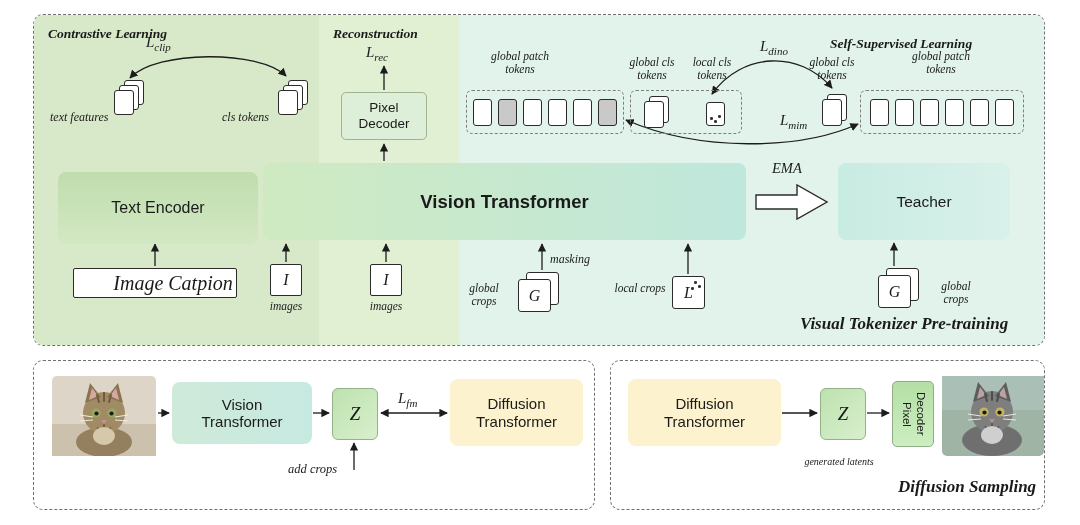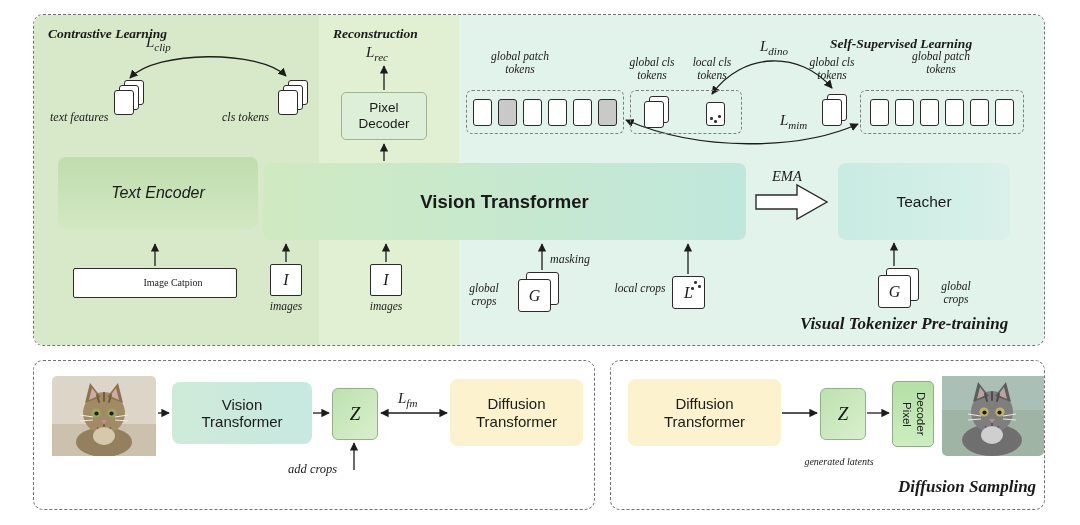--- a/index.html
+++ b/index.html
@@ -13,21 +13,21 @@
   .bg-contrastive{background:#d8e9c9;}
   .bg-recon{background:#e1efd3;}
   .bg-ssl{background:#e1f3eb;}
   #overlay{position:absolute;left:0;top:0;z-index:3;pointer-events:none;}
   .node{position:absolute;display:flex;align-items:center;justify-content:center;text-align:center;border-radius:8px;z-index:5;line-height:1.15;}
   .te{background:linear-gradient(180deg,#c0ddae,#d2e8c2);font-size:16px;}
   .vt-main{background:linear-gradient(90deg,#cfeac1,#bfe7dc);font-weight:bold;font-size:18.5px;}
   .teacher{background:linear-gradient(90deg,#c8ebe2,#d9f1ea);font-size:15.5px;}
   .pd-top{background:#ddefd8;border:1px solid #9db392;border-radius:5px;font-size:13.5px;}
   .white-box{background:#fff;border:1.2px solid #2b2b2b;border-radius:2px;}
-  .caption-box{font-family:"Liberation Serif",serif;font-size:10px;padding-left:36px;}
+  .caption-box{font-family:"Liberation Serif",serif;font-style:italic;font-size:20px;padding-left:36px;}
   .symbolbox{position:absolute;background:#fff;border:1.3px solid #2b2b2b;border-radius:2px;display:flex;align-items:center;justify-content:center;font-family:"Liberation Serif",serif;font-style:italic;font-size:16px;z-index:5;}
   .yellow{background:#fcf2cd;border-radius:8px;font-size:15px;}
   .vt-small{background:linear-gradient(90deg,#cfead9,#c6e9e1);font-size:15px;}
   .zbox{background:linear-gradient(135deg,#bde2ae,#d9efce);border:1px solid #93b289;border-radius:6px;font-family:"Liberation Serif",serif;font-style:italic;font-size:19px;}
   .pd-right{background:linear-gradient(180deg,#b4dfa6,#cdeec0);border:1px solid #8fae85;border-radius:5px;font-size:11.5px;writing-mode:vertical-lr;line-height:1.2;padding:2px;}
   .title-bi{position:absolute;font-family:"Liberation Serif",serif;font-style:italic;font-weight:bold;font-size:13.5px;z-index:5;white-space:nowrap;}
   .cap-bi{position:absolute;font-family:"Liberation Serif",serif;font-style:italic;font-weight:bold;font-size:17px;z-index:5;white-space:nowrap;}
   .math{position:absolute;font-family:"Liberation Serif",serif;font-style:italic;font-size:15px;z-index:6;white-space:nowrap;}
   .math sub{font-size:11px;}
   .ilbl{position:absolute;font-family:"Liberation Serif",serif;font-style:italic;font-size:12px;z-index:5;}
@@ -91,21 +91,21 @@
   </div>
   <div class="ilbl" style="left:50px;top:110px;">text features</div>
 
   <div class="stack" style="left:278px;top:80px;width:30px;height:35px;">
     <div class="sq" style="left:10px;top:0;width:20px;height:25px;"></div>
     <div class="sq" style="left:5px;top:5px;width:20px;height:25px;"></div>
     <div class="sq" style="left:0;top:10px;width:20px;height:25px;"></div>
   </div>
   <div class="ilbl" style="left:222px;top:110px;">cls tokens</div>
 
-  <div class="node te" style="left:58px;top:157px;width:200px;height:72px;font-style:italic;">
+  <div class="node te" style="left:58px;top:172px;width:200px;height:72px;">
     <span>Text Encoder</span>
   </div>
 
   <div class="node white-box caption-box" style="left:73px;top:268px;width:164px;height:30px;border-radius:2px;">
     <span>Image Catpion</span>
   </div>
 
   <div class="symbolbox" style="left:270px;top:264px;width:32px;height:32px;">
     <span>I</span>
   </div>
@@ -119,21 +119,21 @@
   </div>
 
   <div class="symbolbox" style="left:370px;top:264px;width:32px;height:32px;">
     <span>I</span>
   </div>
   <div class="tlbl" style="left:354px;top:300px;width:64px;">images</div>
 
   <div class="node vt-main" style="left:263px;top:163px;width:483px;height:77px;">
     <span>Vision Transformer</span>
   </div>
-  <div class="ilbl" style="left:772px;top:168px;font-size:14.5px;">EMA</div>
+  <div class="ilbl" style="left:772px;top:160px;font-size:14.5px;">EMA</div>
   <div class="node teacher" style="left:838px;top:163px;width:172px;height:77px;">
     <span>Teacher</span>
   </div>
 
   <div class="title-bi" style="left:830px;top:36px;">Self-Supervised Learning</div>
 
   <div class="tlbl" style="left:478px;top:50px;width:84px;">global patch tokens</div>
   <div class="tok-dashed" style="left:466px;top:90px;width:158px;height:44px;">
       <div class="tok"></div>
       <div class="tok gray"></div>

